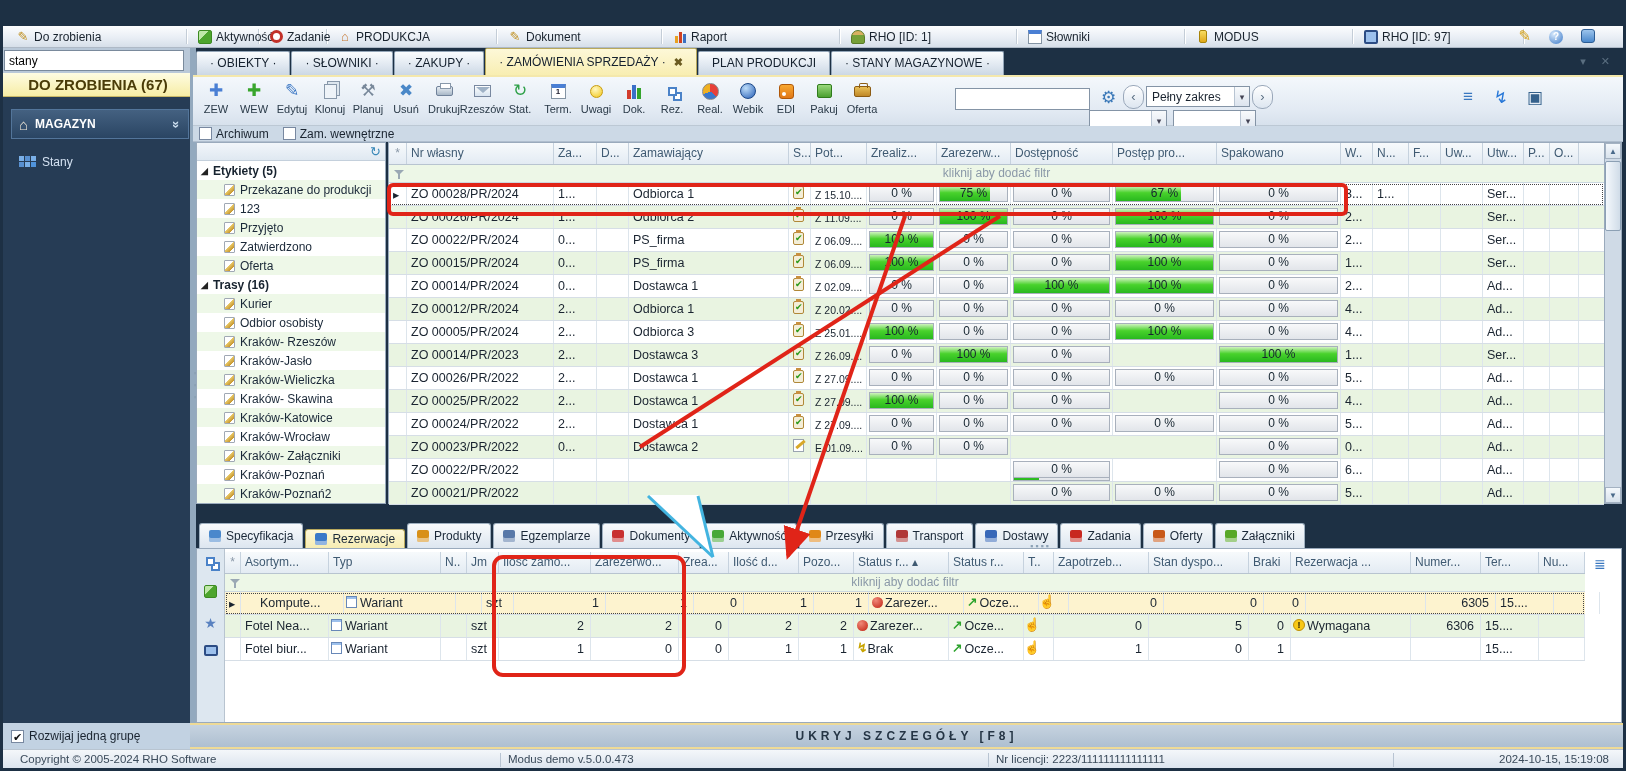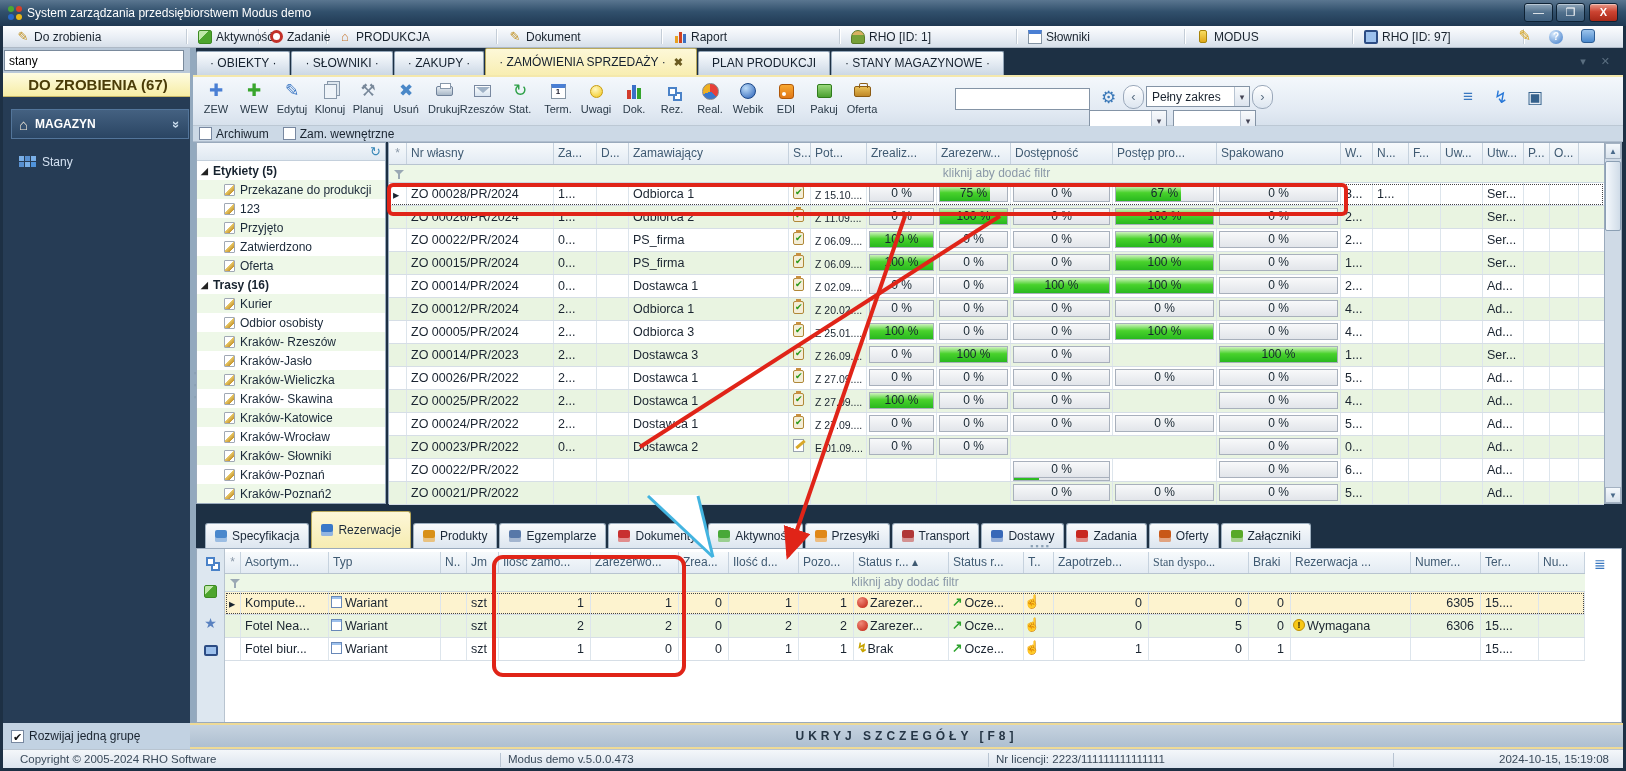--- a/index.html
+++ b/index.html
@@ -110,23 +110,23 @@
 .ic-clip::after{content:"✔";position:absolute;left:1px;top:0px;font-size:9px;color:#2a9818}
 .ic-note{width:11px;height:13px;background:#fff;border:1px solid #9aa4b0;position:relative;margin:3px 0 0 4px}
 .ic-note::after{content:"";position:absolute;left:1px;top:3px;width:11px;height:3px;background:#d8a828;transform:rotate(-40deg)}
 .potxt{font-size:10.5px;padding-top:6px}
 
 #gridscroll{position:absolute;left:1604px;top:142px;width:18px;height:362px;background:#cfdae6;border:1px solid #9aaabc}
 .sbtn{height:16px;background:linear-gradient(#f4f8fc,#d8e2ec);border:1px solid #a4b2c2;text-align:center;font-size:8px;color:#4a6a8a;line-height:15px}
 #sthumb{position:absolute;left:0;width:16px;top:18px;height:70px;background:linear-gradient(90deg,#f4f8fc,#d0dce8);border:1px solid #8ca0b4;border-radius:2px}
 
 #detailbg{position:absolute;left:196px;top:548px;width:1426px;height:175px;background:#fff;border:1px solid #9aaabc}
-#dettabs{position:absolute;left:196px;top:519px;right:3px;height:29px;display:flex;align-items:flex-end;padding-left:9px}
+#dettabs{position:absolute;left:196px;top:519px;right:3px;height:29px;display:flex;align-items:flex-end;padding-left:3px}
 .dtab{height:25px;padding:0 9px;display:flex;align-items:center;gap:5px;background:linear-gradient(#f8fafc,#dde6f0);border:1px solid #9fb0c0;border-bottom:none;border-radius:3px 3px 0 0;margin-right:2px;color:#1a2838;white-space:nowrap;cursor:default}
-.dtab.active{background:linear-gradient(#fdf7d8,#f6ecb2);height:37px;border-color:#b8a85c}
+.dtab.active{background:linear-gradient(#fdf7d8,#f6ecb2);height:19px;border-color:#b8a85c}
 .dtic{width:12px;height:12px;border-radius:2px;box-shadow:inset 0 -4px rgba(255,255,255,.45);flex:none}
 #detgutter{position:absolute;left:197px;top:549px;width:28px;height:173px;background:#dde7f0;border-right:1px solid #b8c4d0}
 .gut{position:absolute;left:5px;width:17px;height:17px;text-align:center}
 #detgrid{position:absolute;left:225px;top:552px;width:1360px}
 .num{text-align:right;padding-right:6px;padding-left:0}
 .st-res{width:11px;height:11px;border-radius:50%;background:radial-gradient(circle at 35% 30%,#f08878,#c02010);margin:5px 2px 0 3px;flex:none}
 .st-brak{color:#c8a400;font-weight:bold;margin:2px 0 0 3px;flex:none}
 .st-up{color:#2ca32c;font-weight:bold;margin:2px 2px 0 3px;flex:none}
 .warn-ic{width:12px;height:12px;border-radius:50%;background:#f8c818;border:1px solid #c09008;color:#201800;font-weight:bold;font-size:9px;line-height:11px;text-align:center;margin:4px 2px 0 2px;flex:none}
 .hand-ic{color:#c8a080;font-size:13px;padding-top:2px}
@@ -144,32 +144,20 @@
 #callout{position:absolute;left:552px;top:444px;width:466px;height:52px;background:#fff;border:3px solid #43b4e0;border-radius:14px;box-shadow:2px 3px 6px rgba(0,0,0,.3);z-index:60;display:flex;align-items:center;justify-content:center;gap:7px;font-size:17px;color:#149cdc}
 #callout b{color:#0d85c6;font-weight:normal}
 #tail{position:absolute;left:640px;top:495px;width:90px;height:70px;z-index:61;pointer-events:none}
 .grip{position:absolute;color:#8aa0b4;font-size:9px;letter-spacing:2px}
 </style>
 </head>
 <body>
 
 <div id="window">
 
-  <div id="titlebar">
-    <span class="appicon">
-      <i style="left:0;top:0;background:#4ba832"></i>
-        <i style="right:0;top:0;background:#d84028"></i>
-      <i style="left:0;bottom:0;background:#2868c8"></i>
-        <i style="right:0;bottom:0;background:#e8b818"></i>
-    </span>
-    <span id="title-text">System zarządzania przedsiębiorstwem Modus demo</span>
-    <div class="winbtn" style="right:73px">—</div>
-    <div class="winbtn" style="right:41px">❐</div>
-    <div class="winbtn" id="btn-close" style="right:8px">X</div>
-  </div>
 
   <div id="menubar">
       <span class="menu-sep" style="left: 183px;"></span>
       <span class="menu-sep" style="left: 255px;"></span>
       <span class="menu-sep" style="left: 323px;"></span>
       <span class="menu-sep" style="left: 493px;"></span>
       <span class="menu-sep" style="left: 658px;"></span>
       <span class="menu-sep" style="left: 836px;"></span>
       <span class="menu-sep" style="left: 1013px;"></span>
       <span class="menu-sep" style="left: 1181px;"></span>
@@ -461,21 +449,21 @@
         <div class="ti alt">
           <span class="tag-ic"></span>
           <span>Kraków-Katowice</span>
         </div>
         <div class="ti">
           <span class="tag-ic"></span>
           <span>Kraków-Wrocław</span>
         </div>
         <div class="ti alt">
           <span class="tag-ic"></span>
-          <span>Kraków- Słowniki</span>
+          <span>Kraków- Załączniki</span>
         </div>
         <div class="ti">
           <span class="tag-ic"></span>
           <span>Kraków-Poznań</span>
         </div>
         <div class="ti alt">
           <span class="tag-ic"></span>
           <span>Kraków-Poznań2</span>
         </div>
       </div>
@@ -1178,35 +1166,35 @@
         <div class="hcell" style="width: 32px; flex: 0 0 auto;">Jm</div>
         <div class="hcell" style="width: 92px; flex: 0 0 auto;">Ilość zamó...</div>
         <div class="hcell" style="width: 88px; flex: 0 0 auto;">Zarezerwo...</div>
         <div class="hcell" style="width: 50px; flex: 0 0 auto;">Zrea...</div>
         <div class="hcell" style="width: 70px; flex: 0 0 auto;">Ilość d...</div>
         <div class="hcell" style="width: 55px; flex: 0 0 auto;">Pozo...</div>
         <div class="hcell" style="width: 95px; flex: 0 0 auto;">Status r... ▴</div>
         <div class="hcell" style="width: 75px; flex: 0 0 auto;">Status r...</div>
         <div class="hcell" style="width: 30px; flex: 0 0 auto;">T..</div>
         <div class="hcell" style="width: 95px; flex: 0 0 auto;">Zapotrzeb...</div>
-        <div class="hcell" style="width: 100px; flex: 0 0 auto; font-family: Liberation Serif, serif;">Stan dyspo...</div>
+        <div class="hcell" style="width: 100px; flex: 0 0 auto;">Stan dyspo...</div>
         <div class="hcell" style="width: 42px; flex: 0 0 auto;">Braki</div>
         <div class="hcell" style="width: 120px; flex: 0 0 auto;">Rezerwacja ...</div>
         <div class="hcell" style="width: 70px; flex: 0 0 auto;">Numer...</div>
         <div class="hcell" style="width: 58px; flex: 0 0 auto;">Ter...</div>
         <div class="hcell" style="width: 46px; flex: 0 0 auto;">Nu...</div>
         <div style="flex: 1 1 0%; border-right: none;"></div>
       </div>
       <div class="g-frow">
         <span class="funnel"></span>
         <span class="fhint">kliknij aby dodać filtr</span>
       </div>
       <div class="g-row cur" style="background: rgb(253, 243, 207);">
         <div class="cell" style="width: 16px; flex: 0 0 auto;">▸</div>
-        <div class="cell" style="width: 88px; flex: 0 0 auto;">Kompute...</div>
+        <div class="cell" style="width: 88px; flex: 0 0 auto; margin-left: 15px;">Kompute...</div>
         <div class="cell flexcell" style="width: 112px; flex: 0 0 auto;">
           <span class="doc-ic"></span>
           <span class="txt">Wariant</span>
         </div>
         <div class="cell" style="width: 26px; flex: 0 0 auto;"></div>
         <div class="cell" style="width: 32px; flex: 0 0 auto;">szt</div>
         <div class="cell num" style="width: 92px; flex: 0 0 auto;">1</div>
         <div class="cell num" style="width: 88px; flex: 0 0 auto;">1</div>
         <div class="cell num" style="width: 50px; flex: 0 0 auto;">0</div>
         <div class="cell num" style="width: 70px; flex: 0 0 auto;">1</div>

